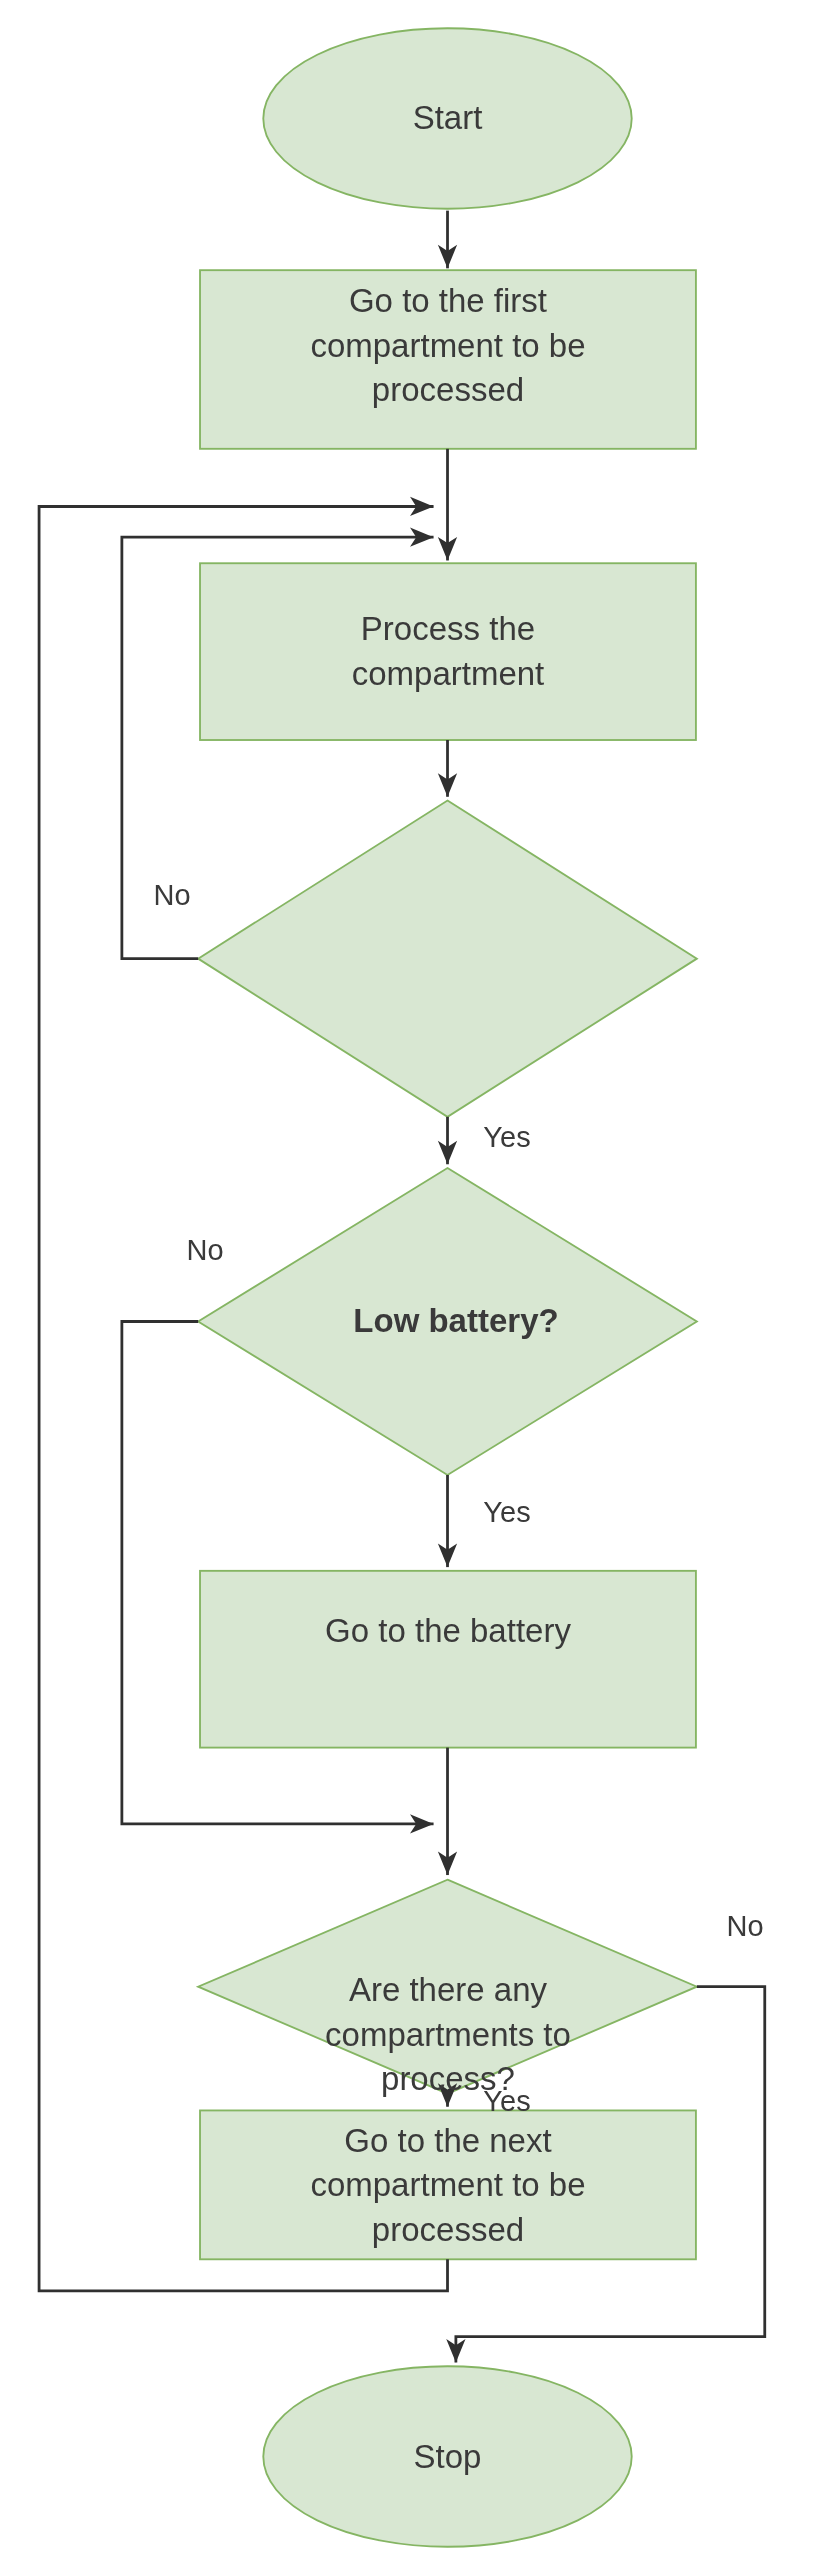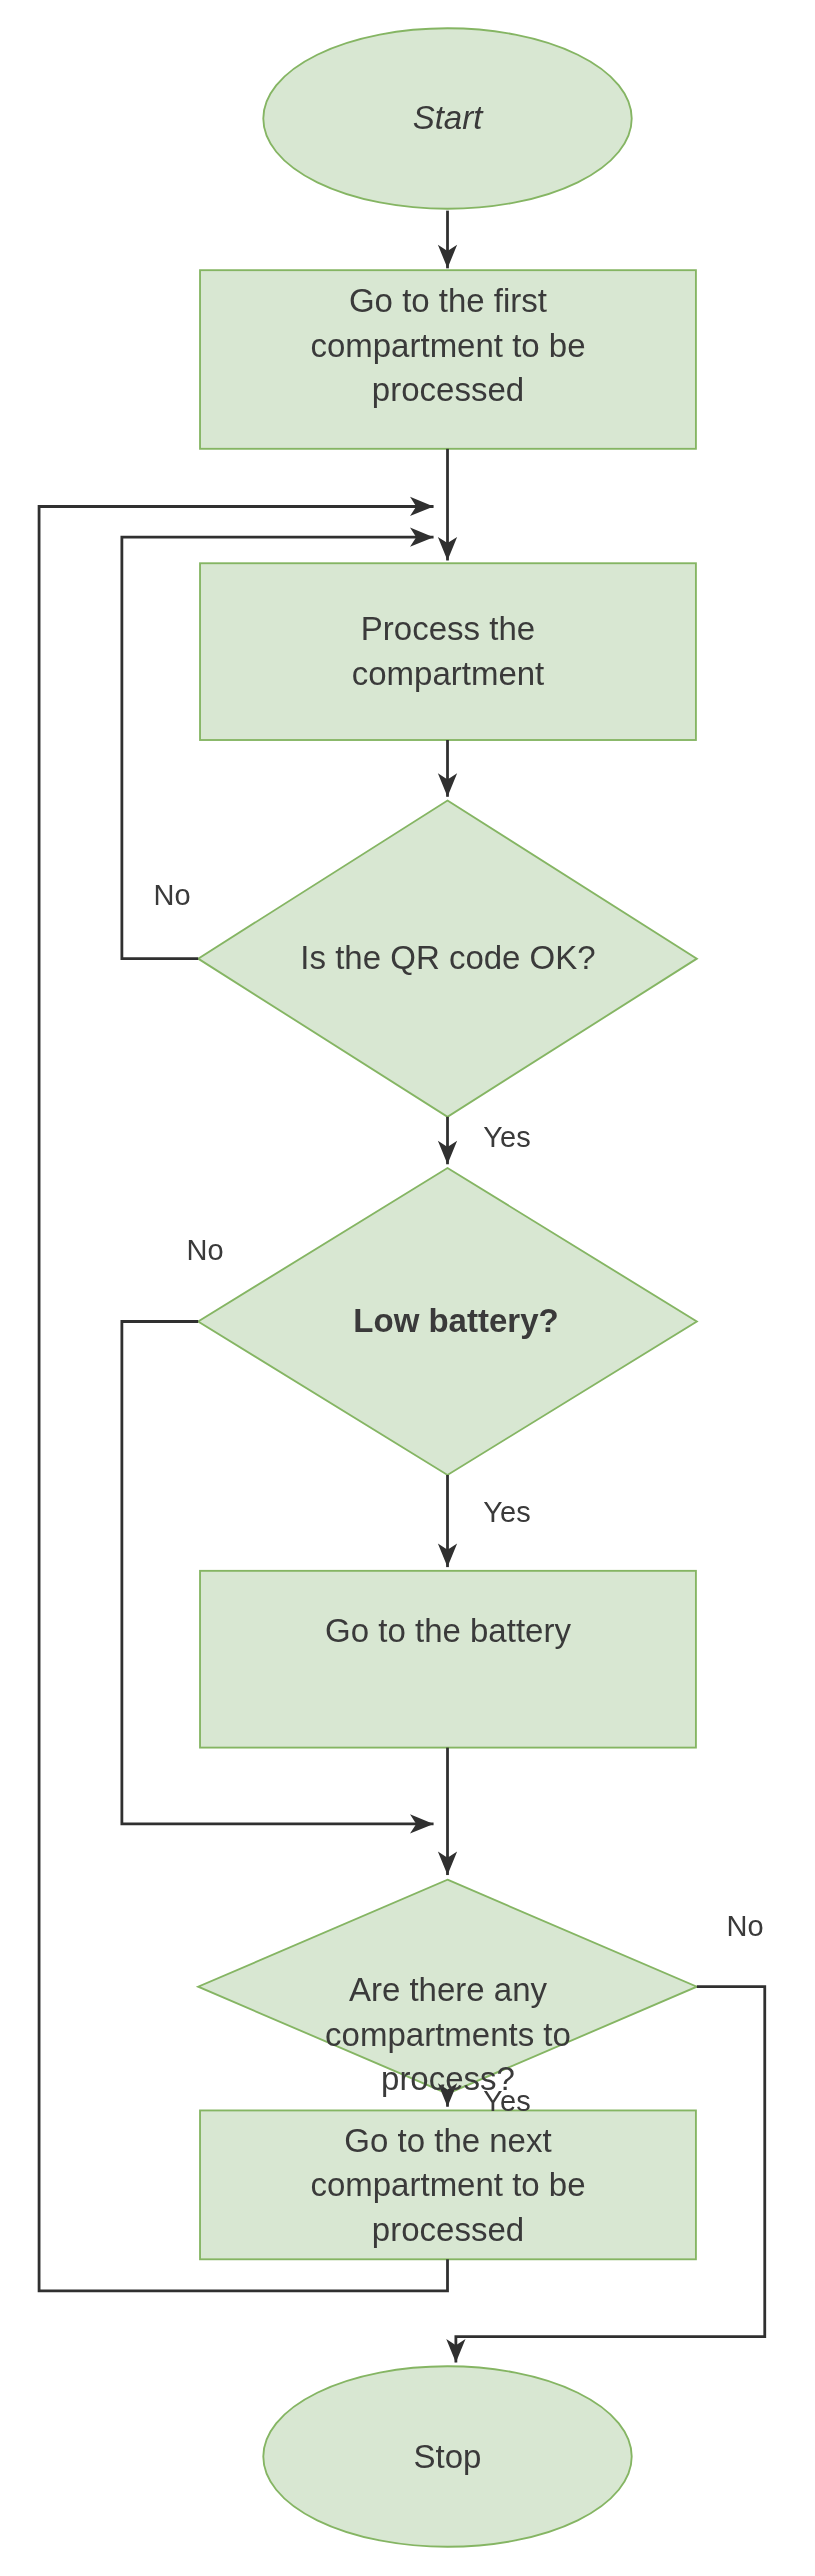--- a/index.html
+++ b/index.html
@@ -65,30 +65,29 @@
     <path class="edge" d="M213,1030 H131 V577 H466" marker-end="url(#arrowhead)"></path>
     <path class="edge" d="M481,795 V856" marker-end="url(#arrowhead)"></path>
     <path class="edge" d="M481,1200 V1251" marker-end="url(#arrowhead)"></path>
     <path class="edge" d="M213,1420 H131 V1960 H466" marker-end="url(#arrowhead)"></path>
     <path class="edge" d="M481,1585 V1684" marker-end="url(#arrowhead)"></path>
     <path class="edge" d="M481,1878 V2015" marker-end="url(#arrowhead)"></path>
     <path class="edge" d="M481,2250 V2264" marker-end="url(#arrowhead)"></path>
     <path class="edge" d="M749,2135 H822 V2511 H490 V2539" marker-end="url(#arrowhead)"></path>
   </svg>
 
-  <div class="label" style="left:263px;top:28px;width:369px;height:181px;font-style:italic;">Start</div>
+  <div class="label" style="left:263px;top:28px;width:369px;height:181px;">Start</div>
 
   <div class="label" style="left:200px;top:270px;width:496px;height:152px;">Go to the first
 compartment to be
 processed</div>
 
   <div class="label" style="left:200px;top:563px;width:496px;height:177px;text-align:center;">Process the
 compartment</div>
 
-  <div class="label" style="left:233px;top:893px;width:430px;height:130px;">Is the QR code OK?</div>
 
   <div class="label" style="left:270px;top:1256px;width:372px;height:130px;font-weight:bold;">Low battery?</div>
 
   <div class="label" style="left:200px;top:1571px;width:496px;height:121px;">Go to the battery</div>
 
   <div class="label" style="left:233px;top:1917px;width:430px;height:140px;margin-top:48px;">Are there any
 compartments to
 process?</div>
 
   <div class="label" style="left:200px;top:2111px;width:496px;height:149px;">Go to the next

